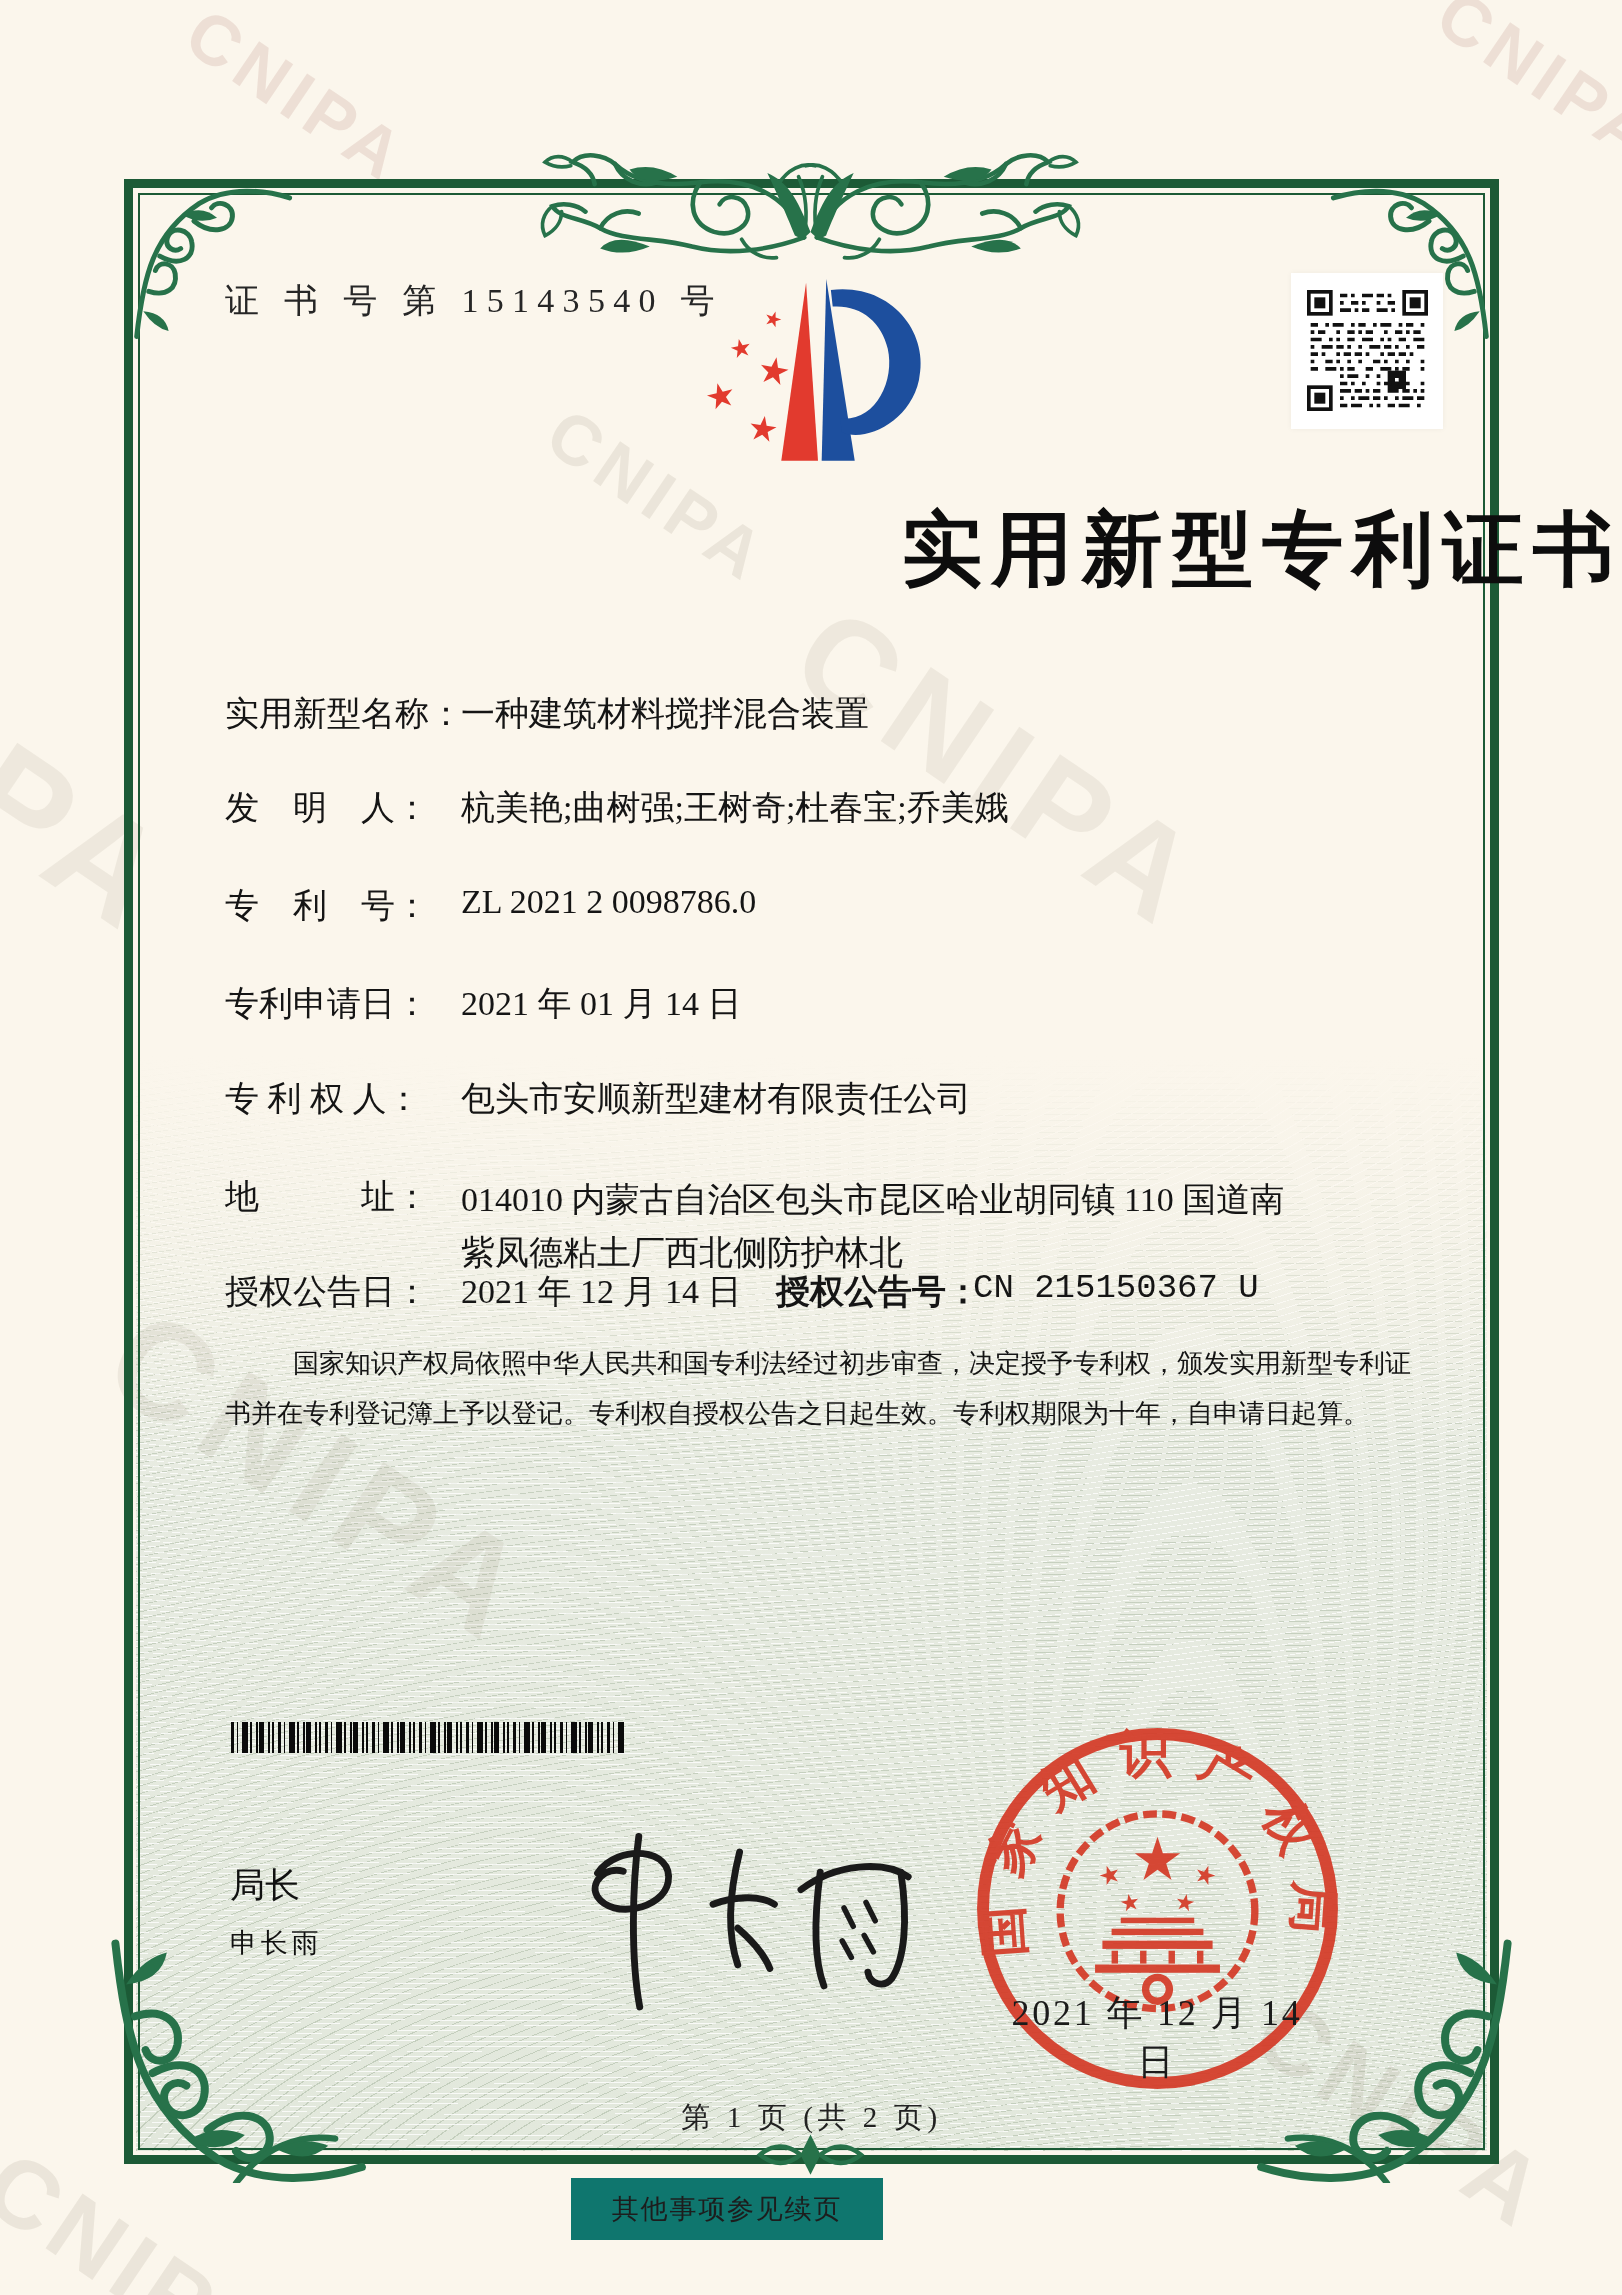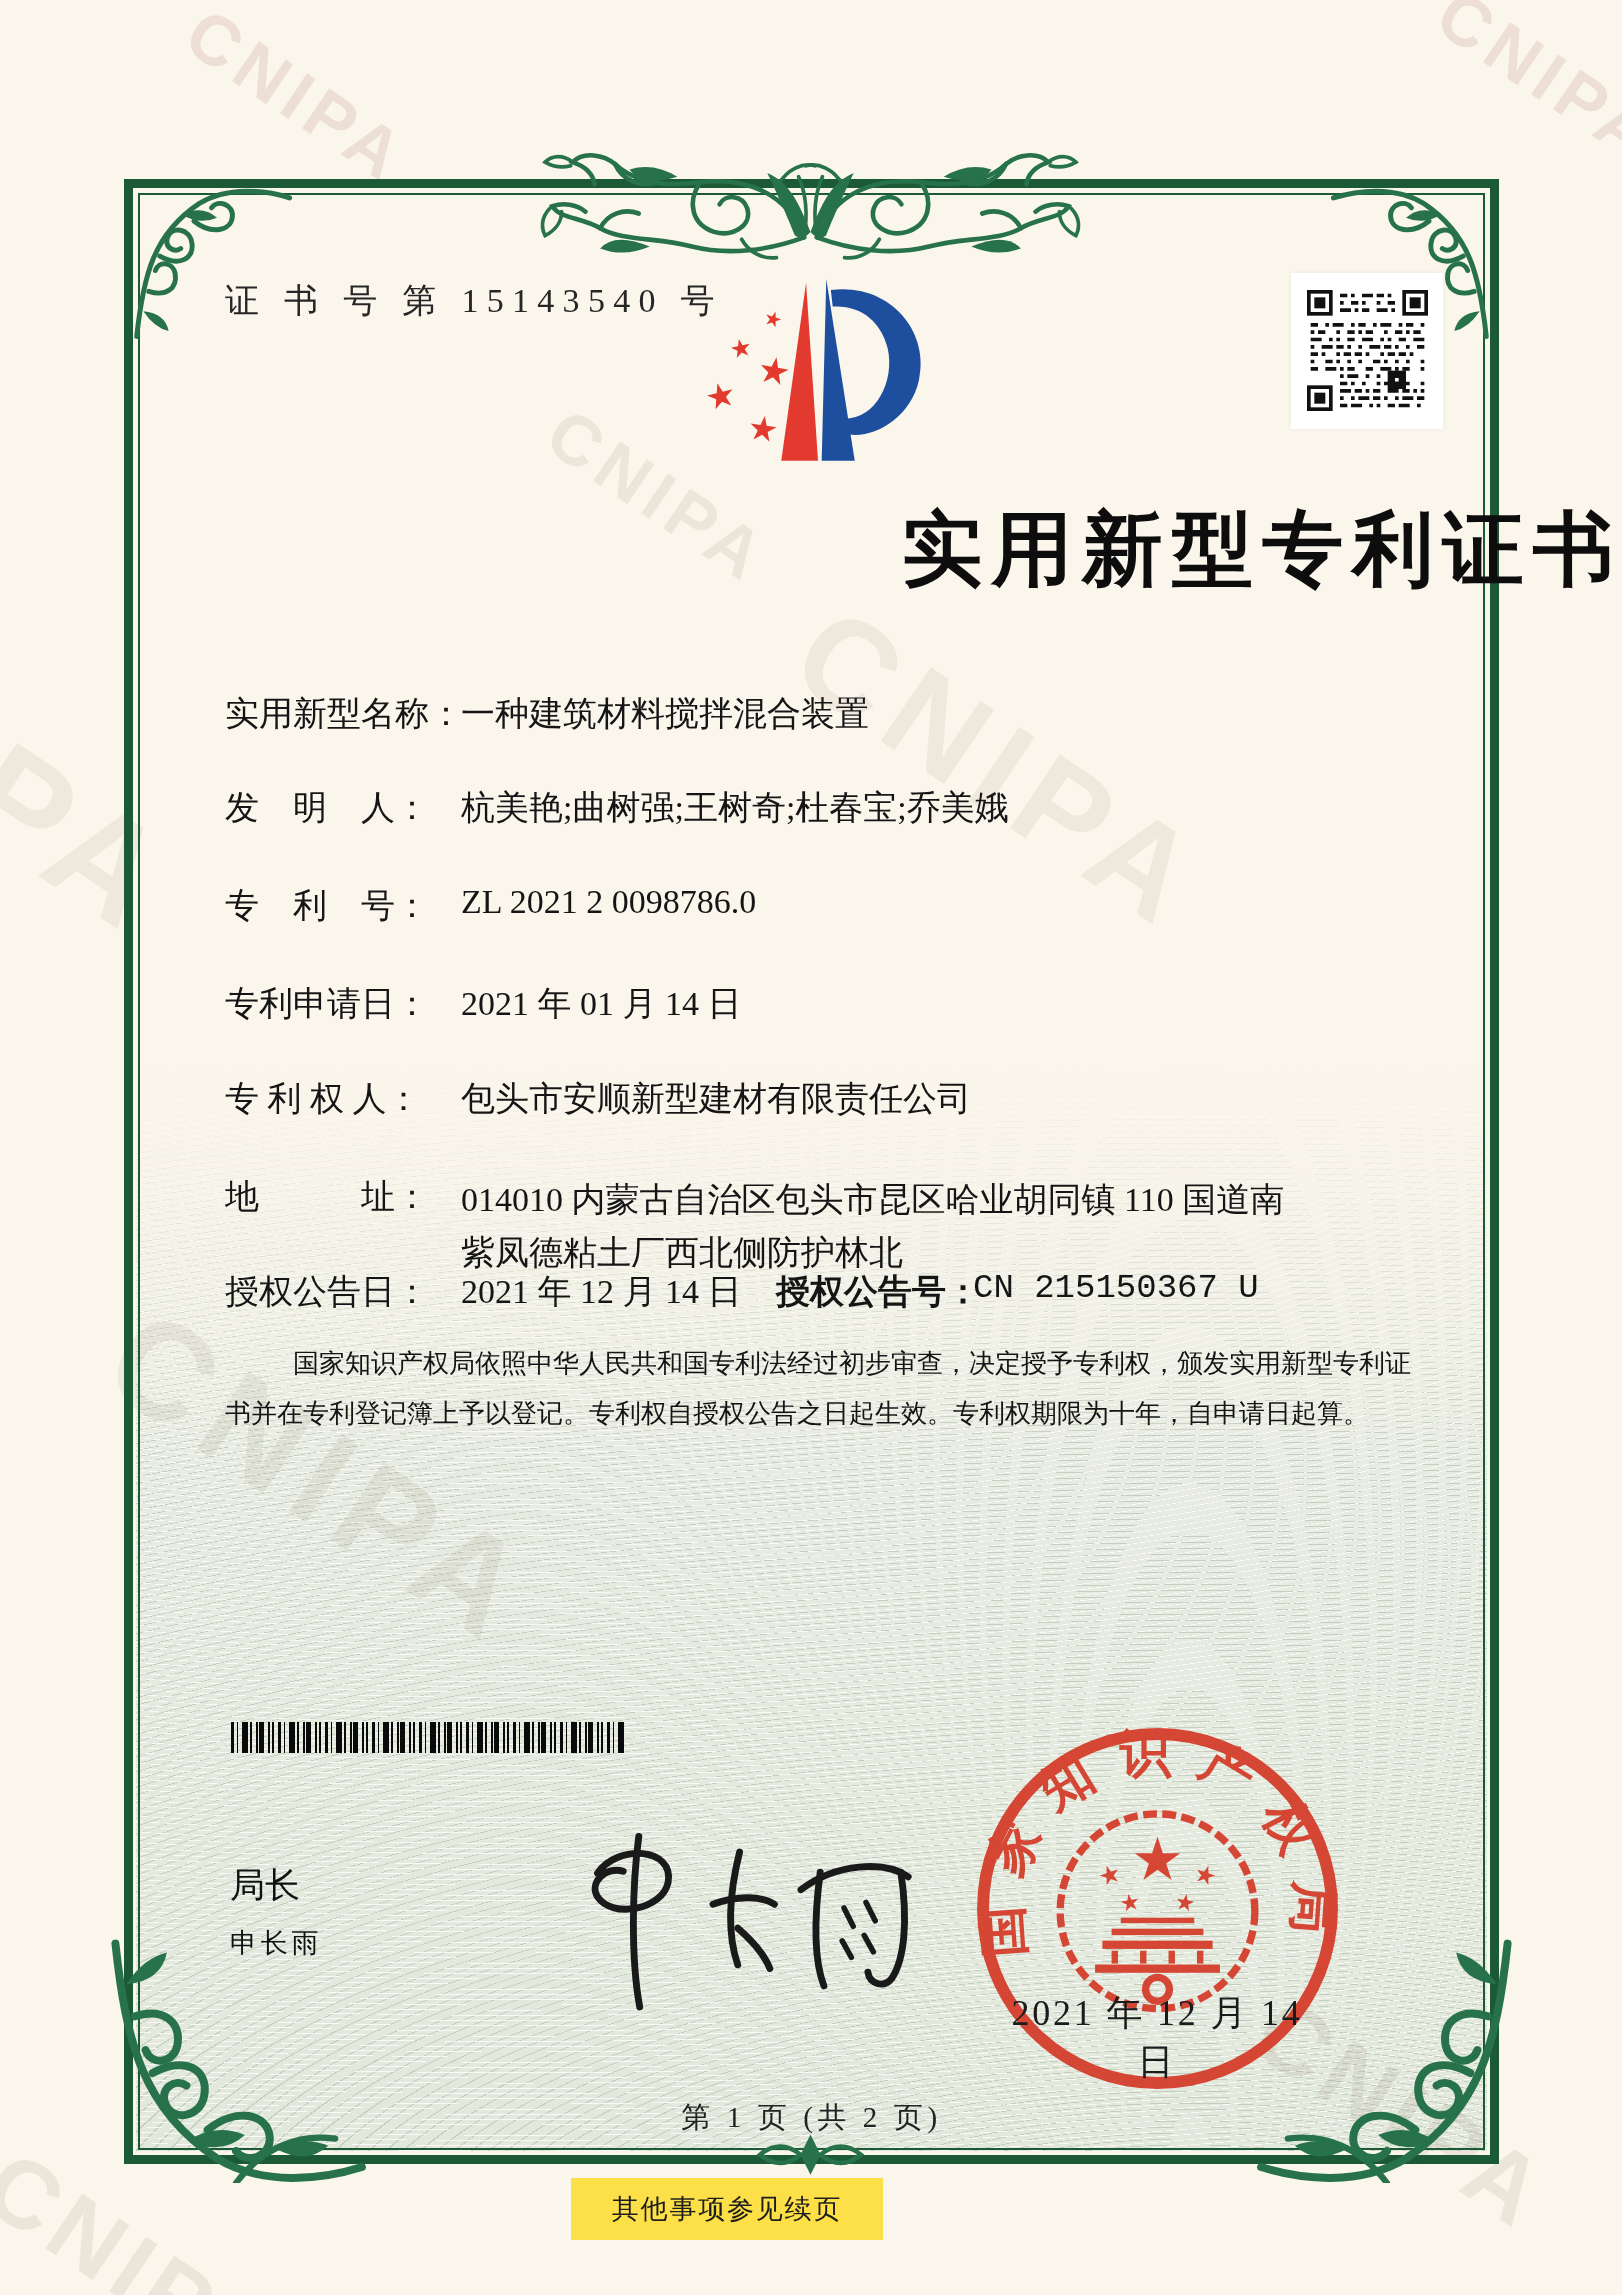--- a/index.html
+++ b/index.html
@@ -81,21 +81,21 @@
   .seal-date{
     position:absolute;left:990px;top:1989px;width:334px;text-align:center;z-index:4;
     font-size:36px;letter-spacing:2.8px;color:#1b1b1b;
   }
   
   .page-foot{
     position:absolute;left:0;top:2098px;width:1623px;text-align:center;z-index:3;
     font-size:29px;letter-spacing:4.6px;color:#222;
   }
   .cont-strip{
-    position:absolute;left:571px;top:2178px;width:312px;height:62px;background:#fde047;z-index:3;
+    position:absolute;left:571px;top:2178px;width:312px;height:62px;background:#0f766e;z-index:3;
     display:flex;align-items:center;justify-content:center;
   }
   .cont-strip span{font-size:27px;letter-spacing:1.8px;color:#1d1d1d;}
 </style>
 </head>
 <body>
 
 <div class="band"></div>
 
 <div class="wm pink" style="left:216px;top:-7.3px;font-size:70px;">CNIPA</div>

